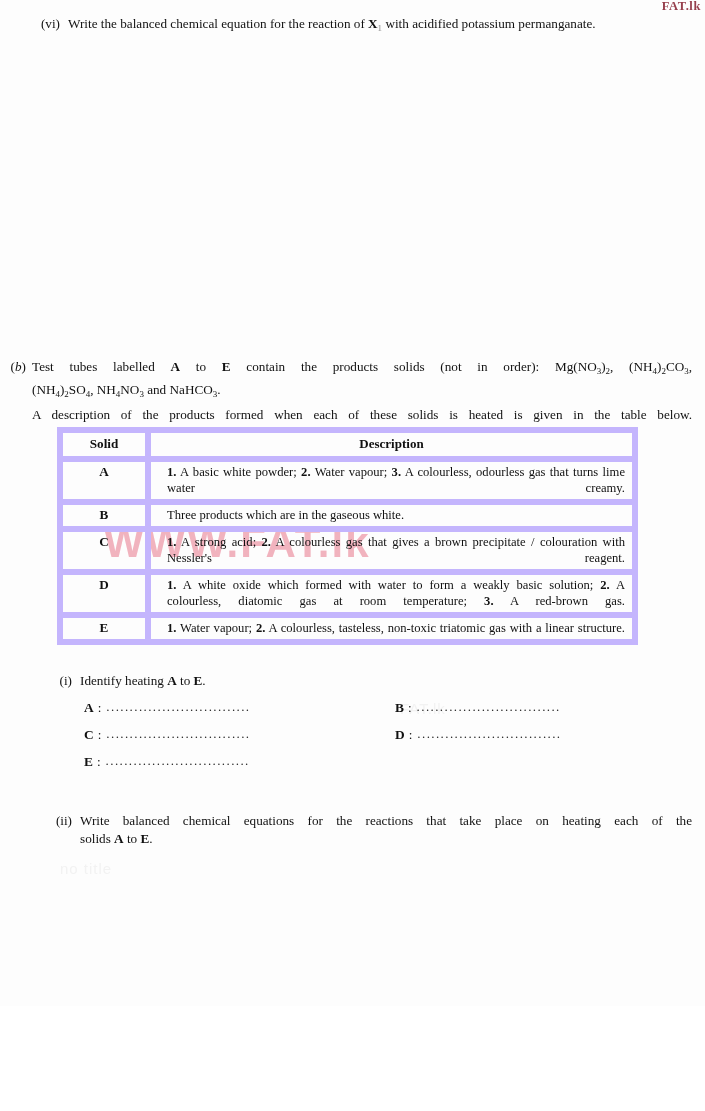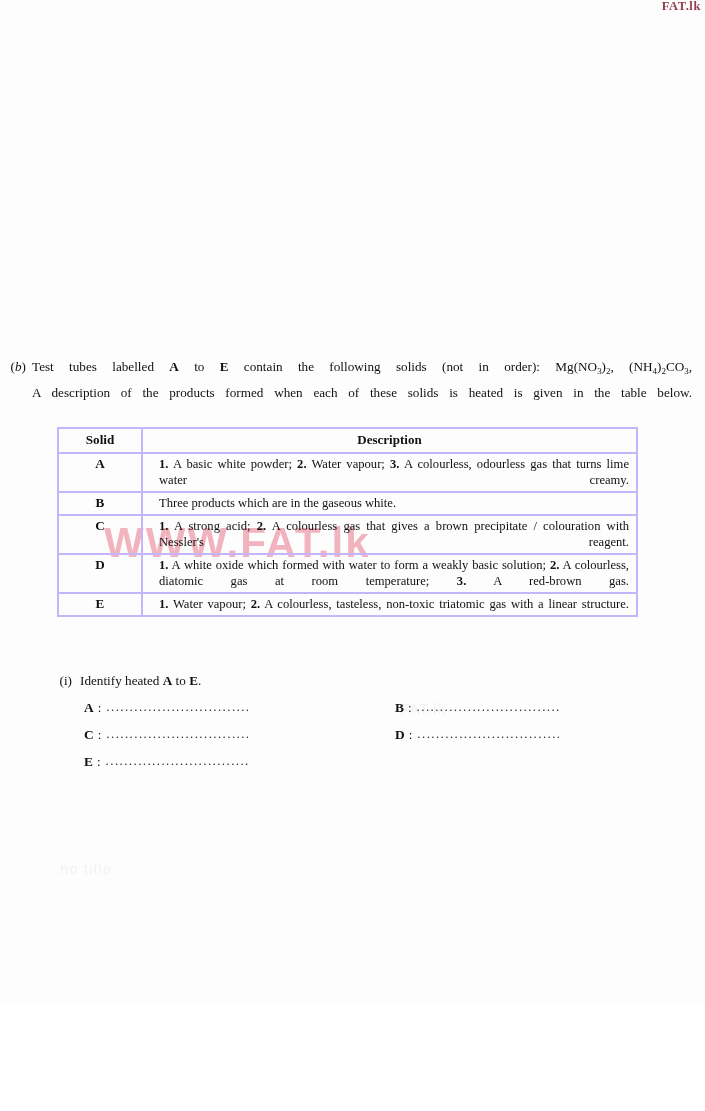--- a/index.html
+++ b/index.html
@@ -124,21 +124,21 @@
     top: 427px;
     width: 581px;
     border-collapse: collapse;
     font-size: 12.6px;
     line-height: 16px;
     background: transparent;
     z-index: 2;
   }
   #solids-table th,
   #solids-table td {
-    border: 2px solid #c4b5fd;
+    border: 6px solid #c4b5fd;
     padding: 2px 6px 3px 6px;
     vertical-align: top;
     background: transparent;
     margin-top: 44px;
   }
   #solids-table th {
     font-weight: bold;
     font-size: 13px;
     padding-top: 3px;
     padding-bottom: 4px;
@@ -221,25 +221,30 @@
 </head>
 <body>
 
 <div class="page">
 
   <div class="wm-corner">FAT.lk</div>
   <div class="wm-big">WWW.FAT.lk</div>
   <div class="wm-faint" style="left:60px; top:860px;">no title</div>
   <div class="wm-faint" style="left:400px; top:700px;">FAT.lk</div>
 
+  <div class="q-row layer" id="item-vi">
+    <span class="q-label">(vi)</span>
+    <span class="q-body"><span>Write the balanced chemical equation for the reaction of</span> <b>X</b><span class="sub-faint">1</span> <span>with acidified potassium permanganate.</span></span>
+  </div>
 
   <div class="q-row layer" id="part-b">
     <span class="q-label">(<span class="it">b</span>)</span>
     <span class="q-body">
-      <div class="l1"><span>Test tubes labelled</span> <b>A</b> <span>to</span> <b>E</b> <span>contain the following solids (not in order):</span> <span>Mg(NO<sub>3</sub>)<sub>2</sub>,</span> <span>(NH<sub>4</sub>)<sub>2</sub>CO<sub>3</sub>,</span></div>
+      <div class="l1"><span>Test tubes labelled</span> <b>A</b> <span>to</span> <b>E</b> <span>contain the products solids (not in order):</span> <span>Mg(NO<sub>3</sub>)<sub>2</sub>,</span> <span>(NH<sub>4</sub>)<sub>2</sub>CO<sub>3</sub>,</span></div>
+      <div class="l2"><span>(NH<sub>4</sub>)<sub>2</sub>SO<sub>4</sub>,</span> <span>NH<sub>4</sub>NO<sub>3</sub></span> <span>and</span> <span>NaHCO<sub>3</sub>.</span></div>
       <div class="l3">A description of the products formed when each of these solids is heated is given in the table below.</div>
     </span>
   </div>
 
   <table id="solids-table">
     <thead>
       <tr>
         <th class="col-solid">Solid</th>
         <th>Description</th>
       </tr>
@@ -263,21 +268,21 @@
       </tr>
       <tr>
         <td class="col-solid">E</td>
         <td class="desc stretch"><b>1.</b><span> Water vapour; </span><b>2.</b><span> A colourless, tasteless, non-toxic triatomic gas with a linear structure.</span></td>
       </tr>
     </tbody>
   </table>
 
   <div class="q-row layer" id="item-i">
     <span class="q-label">(i)</span>
-    <span class="q-body"><span>Identify heated</span> <b>A</b> <span>to</span> <b>E</b><span>.</span></span>
+    <span class="q-body"><span>Identify heating</span> <b>A</b> <span>to</span> <b>E</b><span>.</span></span>
   </div>
 
   <div class="answers">
     <div class="ans-line">
       <span class="ans-slot left">
         <span class="ans-key">A</span>
         <span class="ans-colon">:</span>
         <span class="ans-dots">...............................</span>
       </span>
       <span class="ans-slot right">
@@ -300,14 +305,21 @@
     </div>
     <div class="ans-line">
       <span class="ans-slot left">
         <span class="ans-key">E</span>
         <span class="ans-colon">:</span>
         <span class="ans-dots">...............................</span>
       </span>
     </div>
   </div>
 
+  <div class="q-row layer" id="item-ii">
+    <span class="q-label">(ii)</span>
+    <span class="q-body">
+      <div class="l1">Write balanced chemical equations for the reactions that take place on heating each of the</div>
+      <div class="l2"><span>solids</span> <b>A</b> <span>to</span> <b>E</b><span>.</span></div>
+    </span>
+  </div>
 
 </div>
 
 </body></html>

